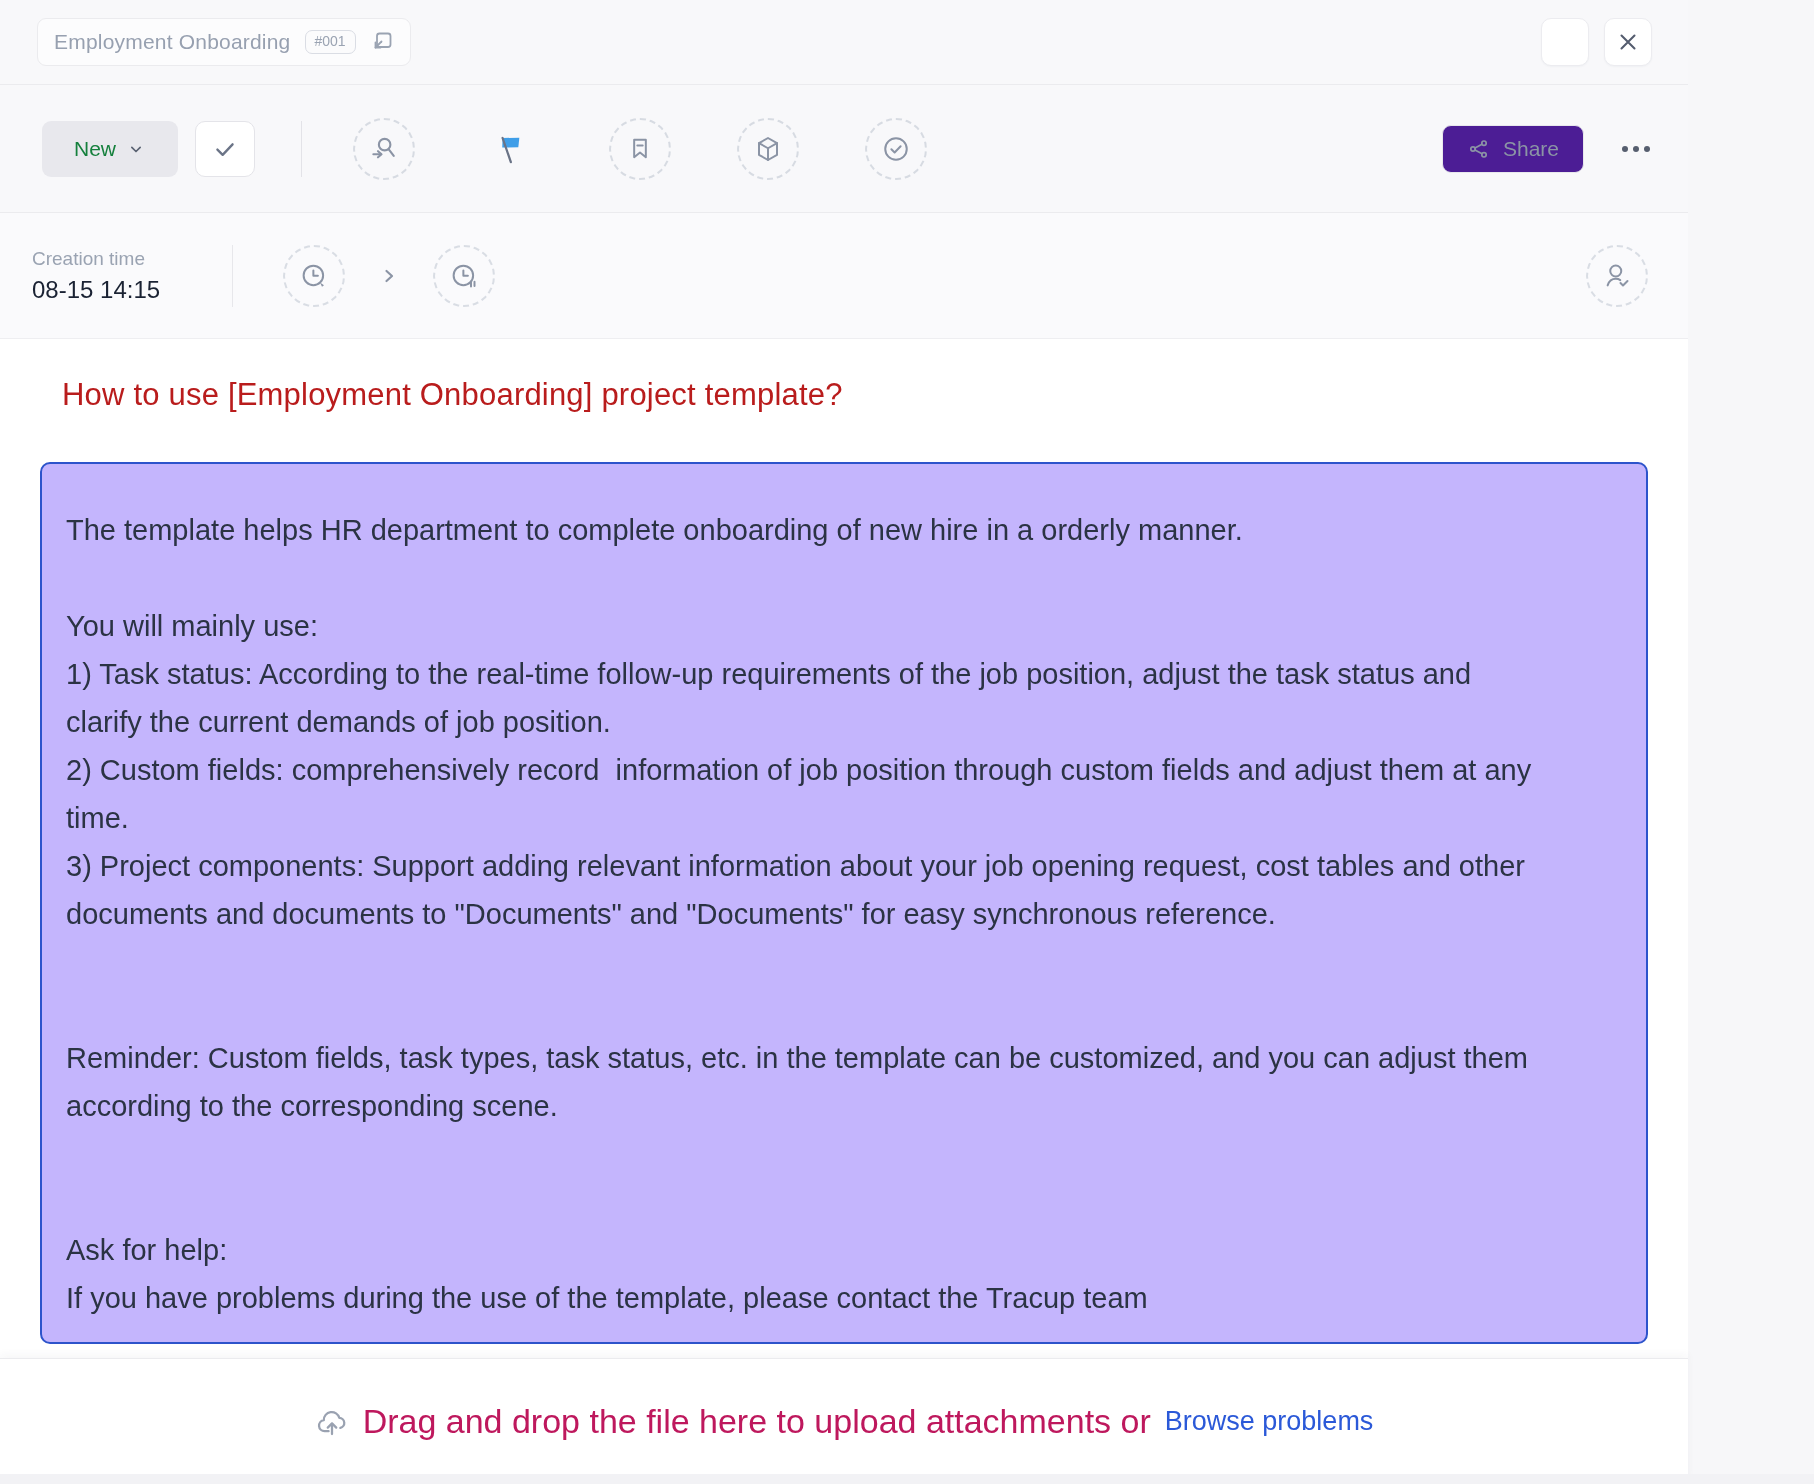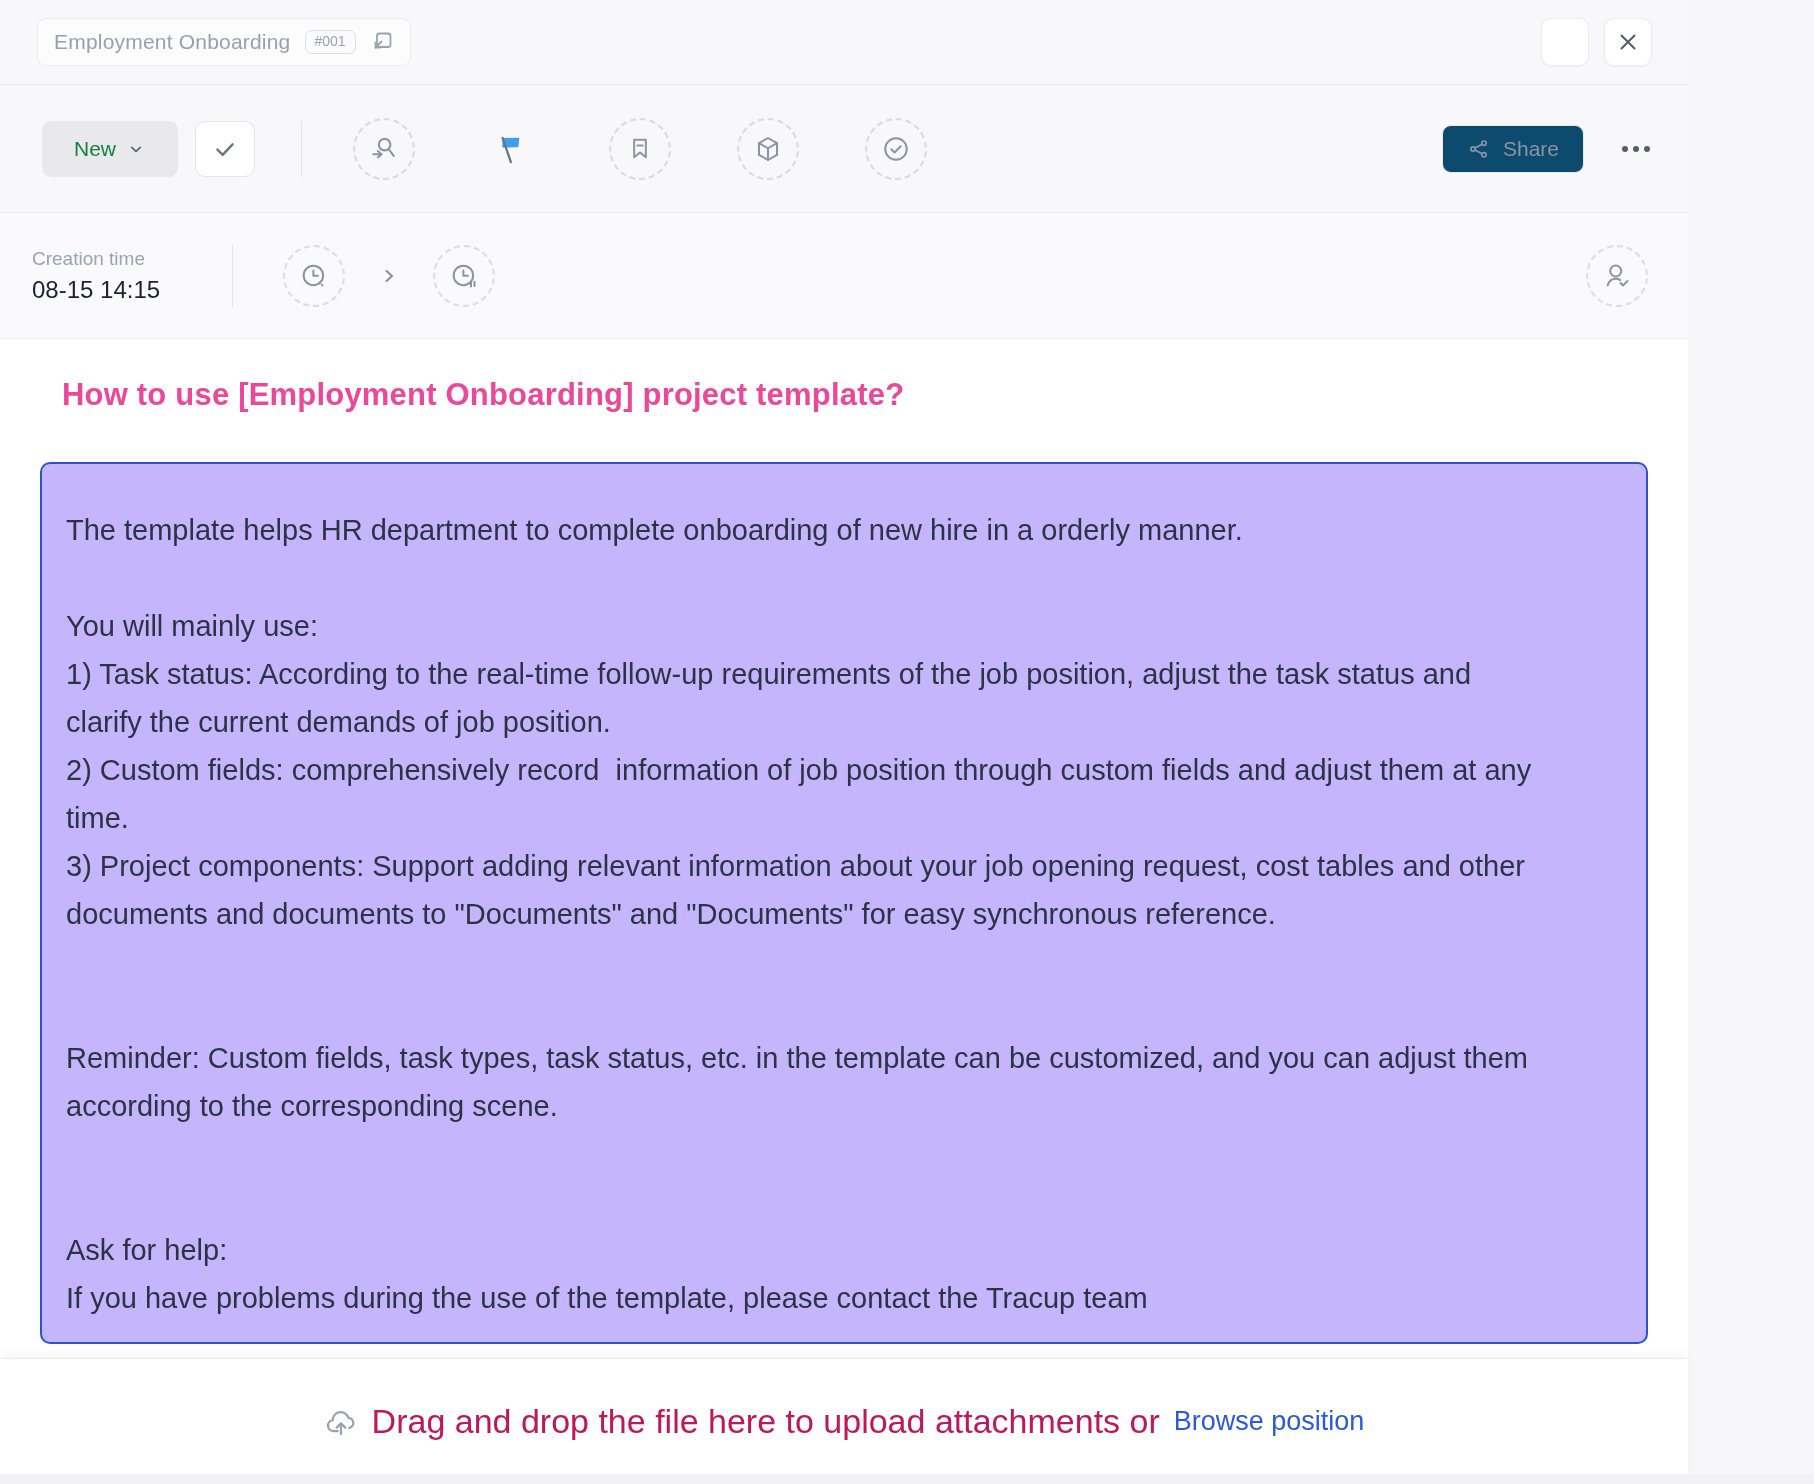--- a/index.html
+++ b/index.html
@@ -47,21 +47,21 @@
   .dash-circle {
     width:62px; height:62px; border:2px dashed #d7dbe2; border-radius:50%;
     display:flex; align-items:center; justify-content:center; color:#8b94a5; cursor:pointer; background:transparent;
   }
   .tb-ic1 { margin-left:51px; }
   .tb-flag { margin-left:66px; width:62px; height:62px; display:flex; align-items:center; justify-content:center; cursor:pointer; }
   .tb-flag svg { transform:rotate(-10deg); }
   .tb-ic3, .tb-ic4, .tb-ic5 { margin-left:66px; }
   .toolbar-spacer { flex:1; }
   .share-btn {
-    height:48px; padding:0 24px; background:#0c4a6e; border:1px solid #e8e8ec; border-radius:9px;
+    height:48px; padding:0 24px; background:#4c1d95; border:1px solid #e8e8ec; border-radius:9px;
     display:flex; align-items:center; gap:12px; color:#8b94a5; font-size:21px; cursor:pointer;
   }
   .more-btn {
     margin-left:26px; margin-right:26px; width:52px; height:48px; border:none; background:transparent;
     display:flex; align-items:center; justify-content:center; gap:5px; cursor:pointer;
   }
   .more-btn i { width:6px; height:6px; border-radius:50%; background:#565e6e; }
 
   
   .metabar { height:126px; flex:0 0 126px; display:flex; align-items:center; border-bottom:1px solid #eeeef1; background:#fafafc; }
@@ -74,21 +74,21 @@
     display:flex; align-items:center; justify-content:center; color:#8b94a5; cursor:pointer; background:transparent;
   }
   .m-clock1 { margin-left:50px; }
   .m-chev { margin-left:32px; color:#8b94a5; display:flex; }
   .m-clock2 { margin-left:32px; }
   .metabar-spacer { flex:1; }
   .m-person { margin-right:40px; }
 
   
   main { flex:1; background:#ffffff; padding:0 40px; overflow:hidden; }
-  .doc-heading { margin:38px 0 0 22px; font-size:31px; font-weight:bold; color:#ec4899; letter-spacing:.2px; }
+  .doc-heading { margin:38px 0 0 22px; font-size:31px; font-weight:normal; color:#b91c1c; letter-spacing:.2px; }
   .doc-box {
     margin-top:49px; border:2px solid #2d54cb; border-radius:10px;
     padding:42px 28px 20px 24px; background:#c4b5fd; cursor:text;
   }
   .doc-line { font-size:29px; line-height:48px; min-height:48px; color:#2b3344; white-space:pre-wrap; }
 
   
   footer {
     height:126px; flex:0 0 126px; background:#ffffff; border-top:1px solid #ebebee;
     box-shadow:0 -4px 8px rgba(40,50,80,.04);
@@ -267,17 +267,17 @@
 
   <footer>
     <span class="upload-icon">
       <svg width="34" height="34" viewBox="0 0 24 24" fill="none" stroke="currentColor" stroke-width="1.6" stroke-linecap="round" stroke-linejoin="round">
         <path d="M9.6 18.5H6.8a3.9 3.9 0 0 1-.6-7.76A5.6 5.6 0 0 1 17.2 9.1a3.6 3.6 0 0 1 .7 7.1"></path>
         <path d="M12 20.5v-7.2"></path>
           <path d="M9 16l3-3 3 3"></path>
       </svg>
     </span>
     <span class="drag-text">Drag and drop the file here to upload attachments or</span>
-    <a class="browse-link">Browse position</a>
+    <a class="browse-link">Browse problems</a>
   </footer>
 
   <div class="bottom-strip"></div>
 </div>
 
 </body></html>

